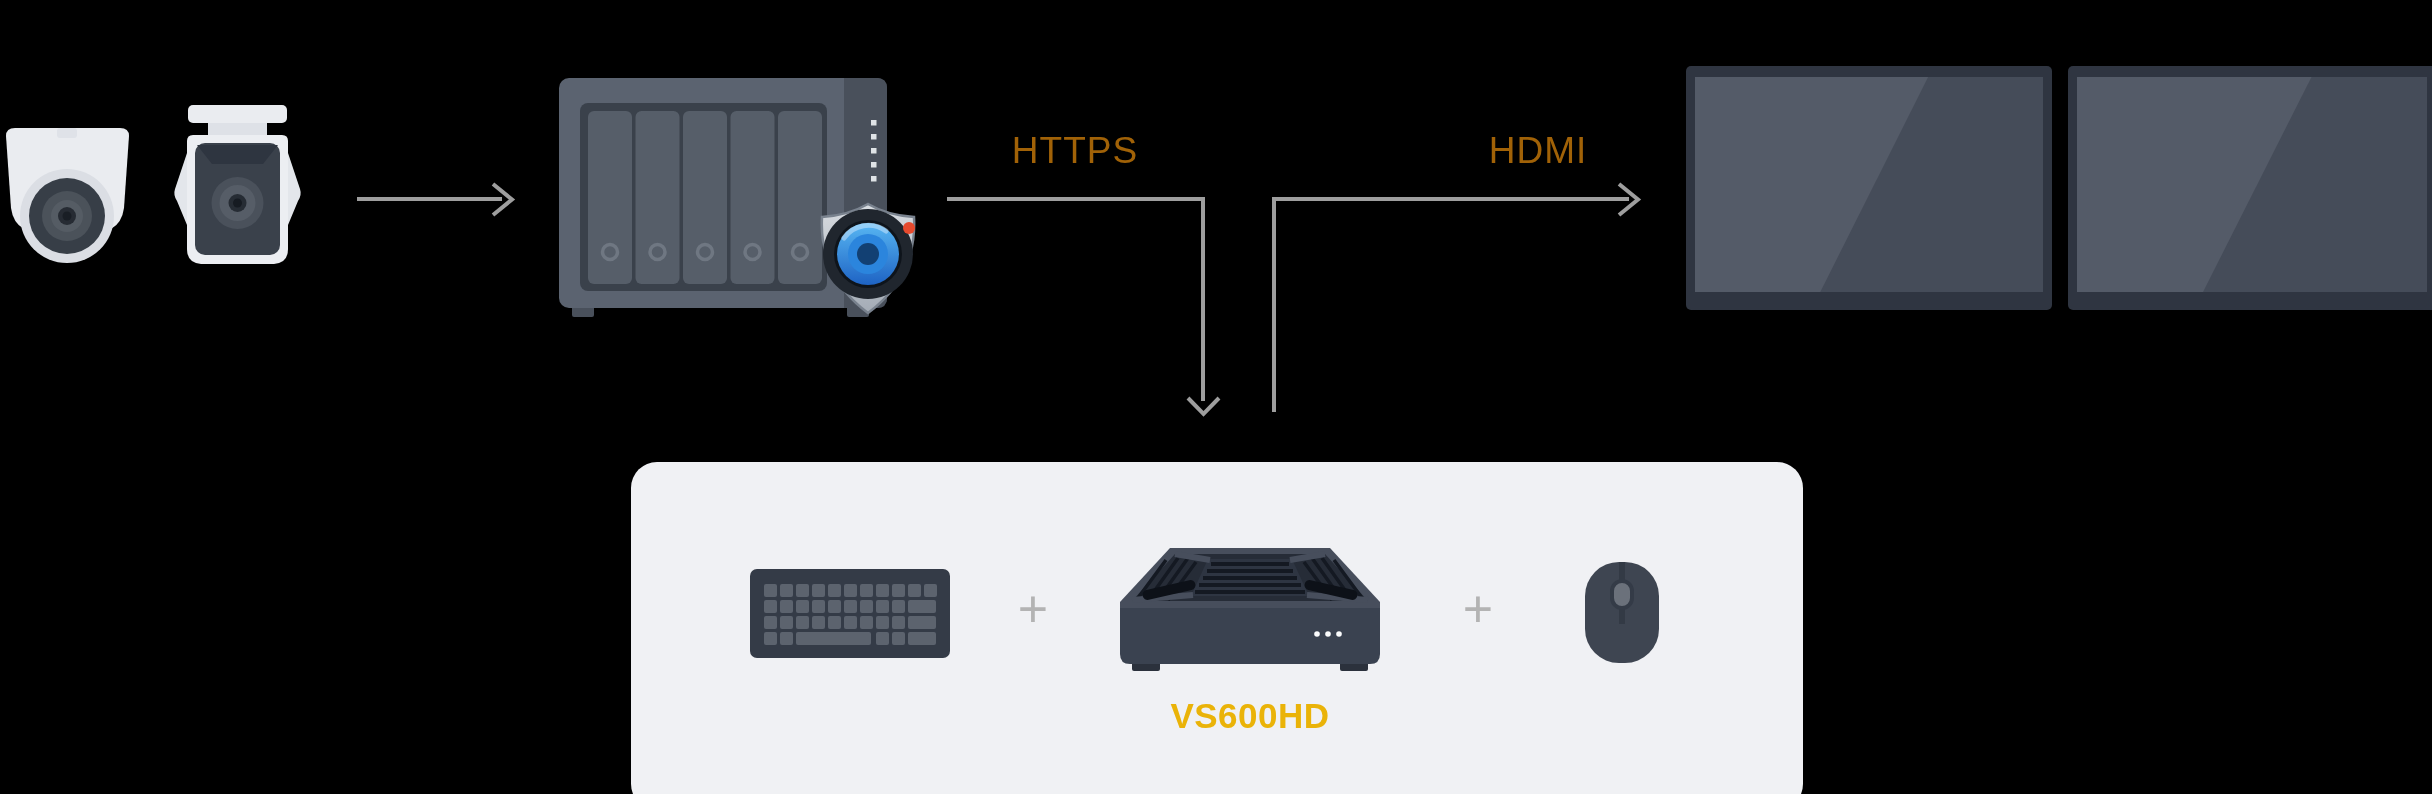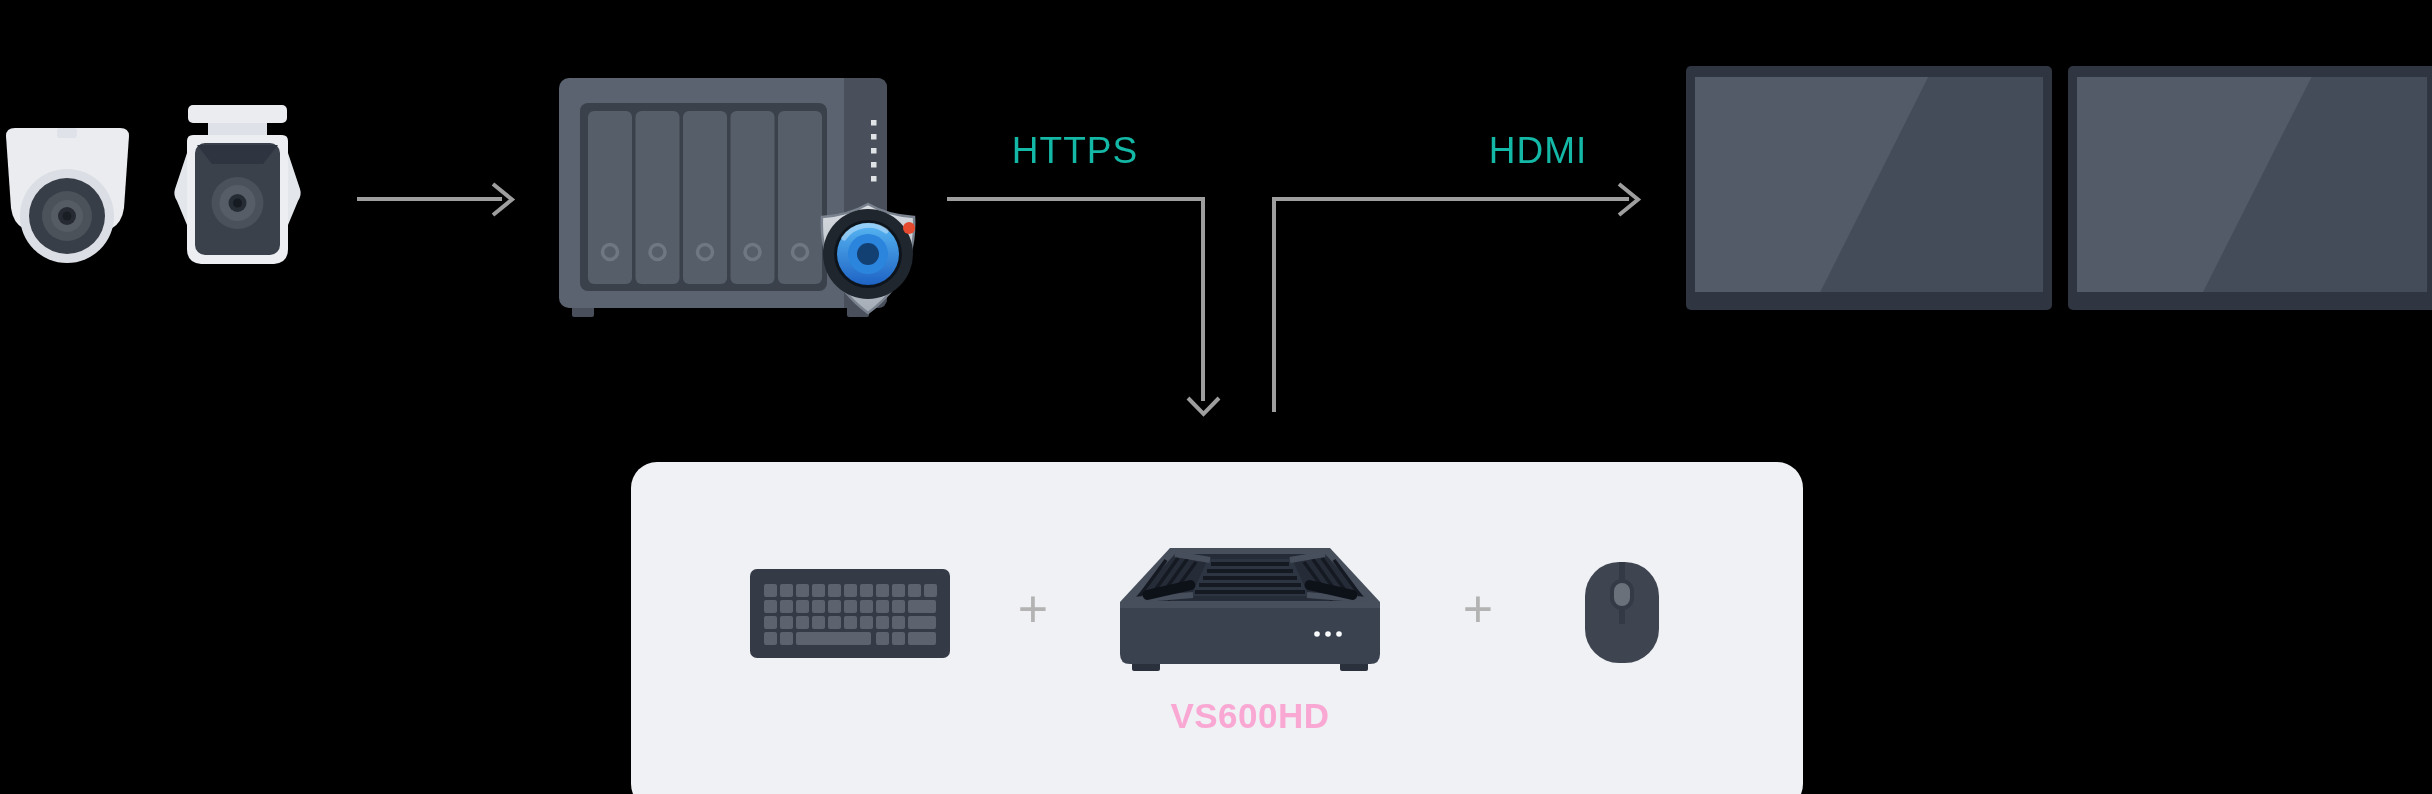--- a/index.html
+++ b/index.html
@@ -11,21 +11,21 @@
     font-family:"Liberation Sans", sans-serif;
   }
   .abs{position:absolute;}
   svg{display:block;}
   .conn-label{
     position:absolute;
     top:130px;
     transform:translateX(-50%);
     font-size:37px;
     letter-spacing:1px;
-    color:#14b8a6;
+    color:#a16207;
     white-space:nowrap;
   }
   
   .monitor{
     position:absolute;
     top:66px;height:244px;
     background:#2F3541;
     border-radius:5px;
     padding:11px 9px 18px 9px;
     box-sizing:border-box;
@@ -57,21 +57,21 @@
     color:#B3B3B3;
     line-height:1;
   }
   .device-label{
     position:absolute;
     left:1250px;top:696px;
     transform:translateX(-50%);
     font-size:35px;
     font-weight:bold;
     letter-spacing:0.5px;
-    color:#f9a8d4;
+    color:#eab308;
     white-space:nowrap;
   }
 </style>
 </head>
 <body>
 
 <div class="stage">
 
   <svg class="abs" style="left:0;top:0" width="2432" height="794" viewBox="0 0 2432 794">
     <g stroke="#9E9E9E" stroke-width="4" fill="none">

